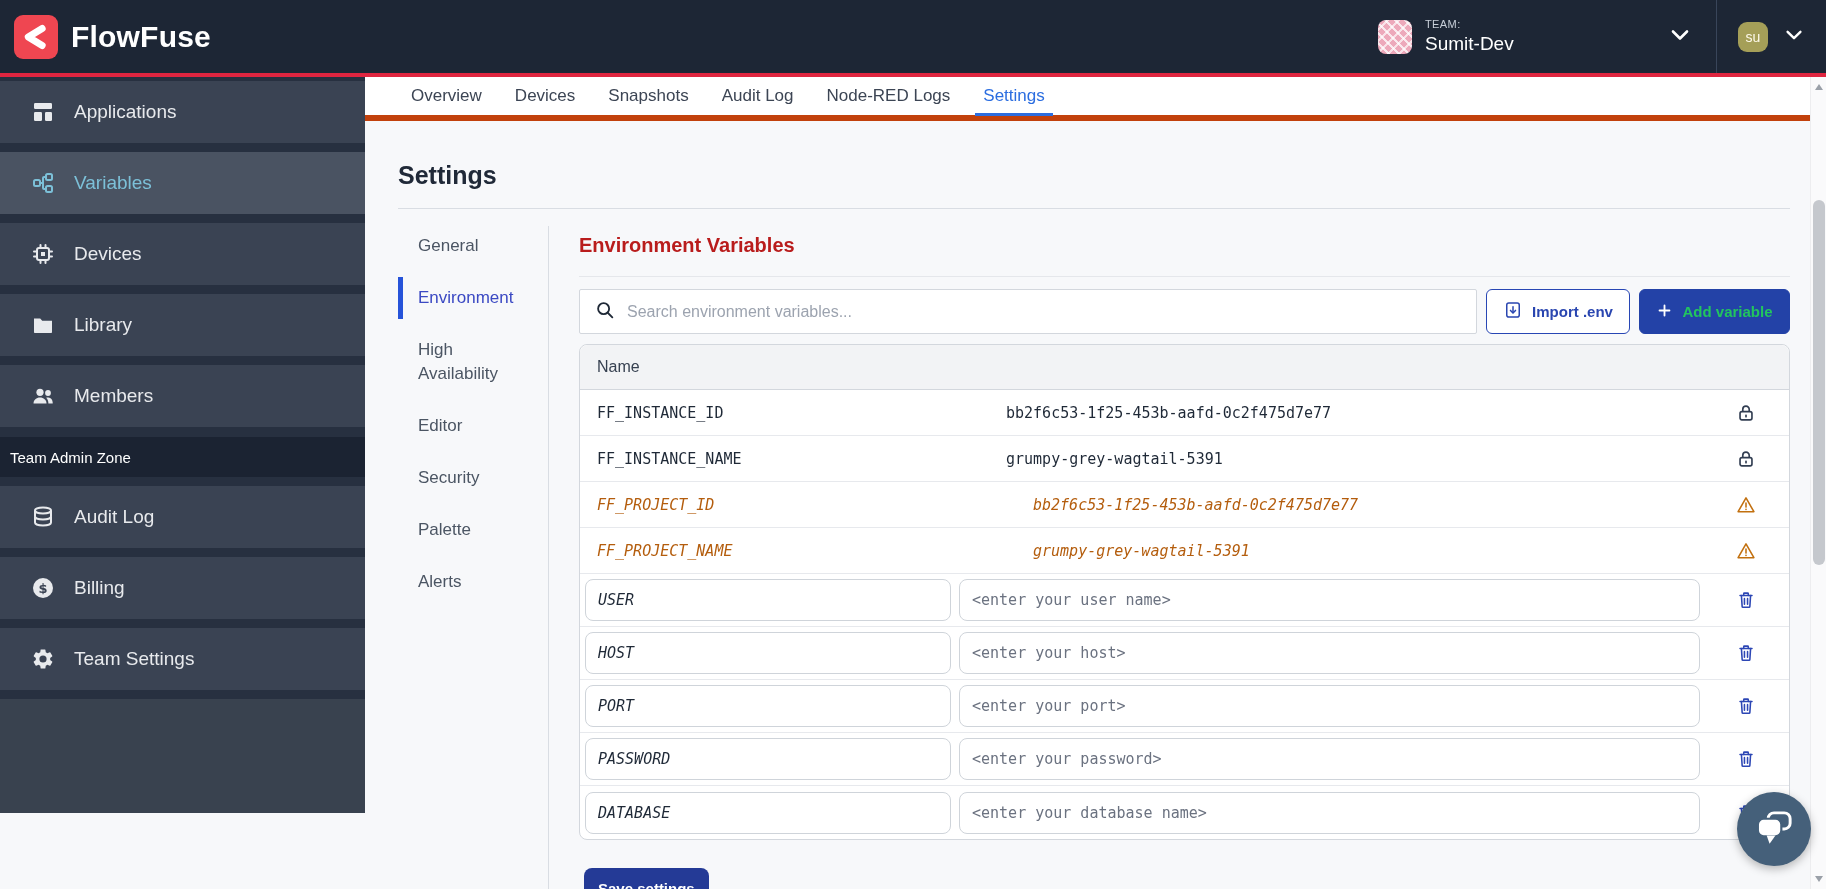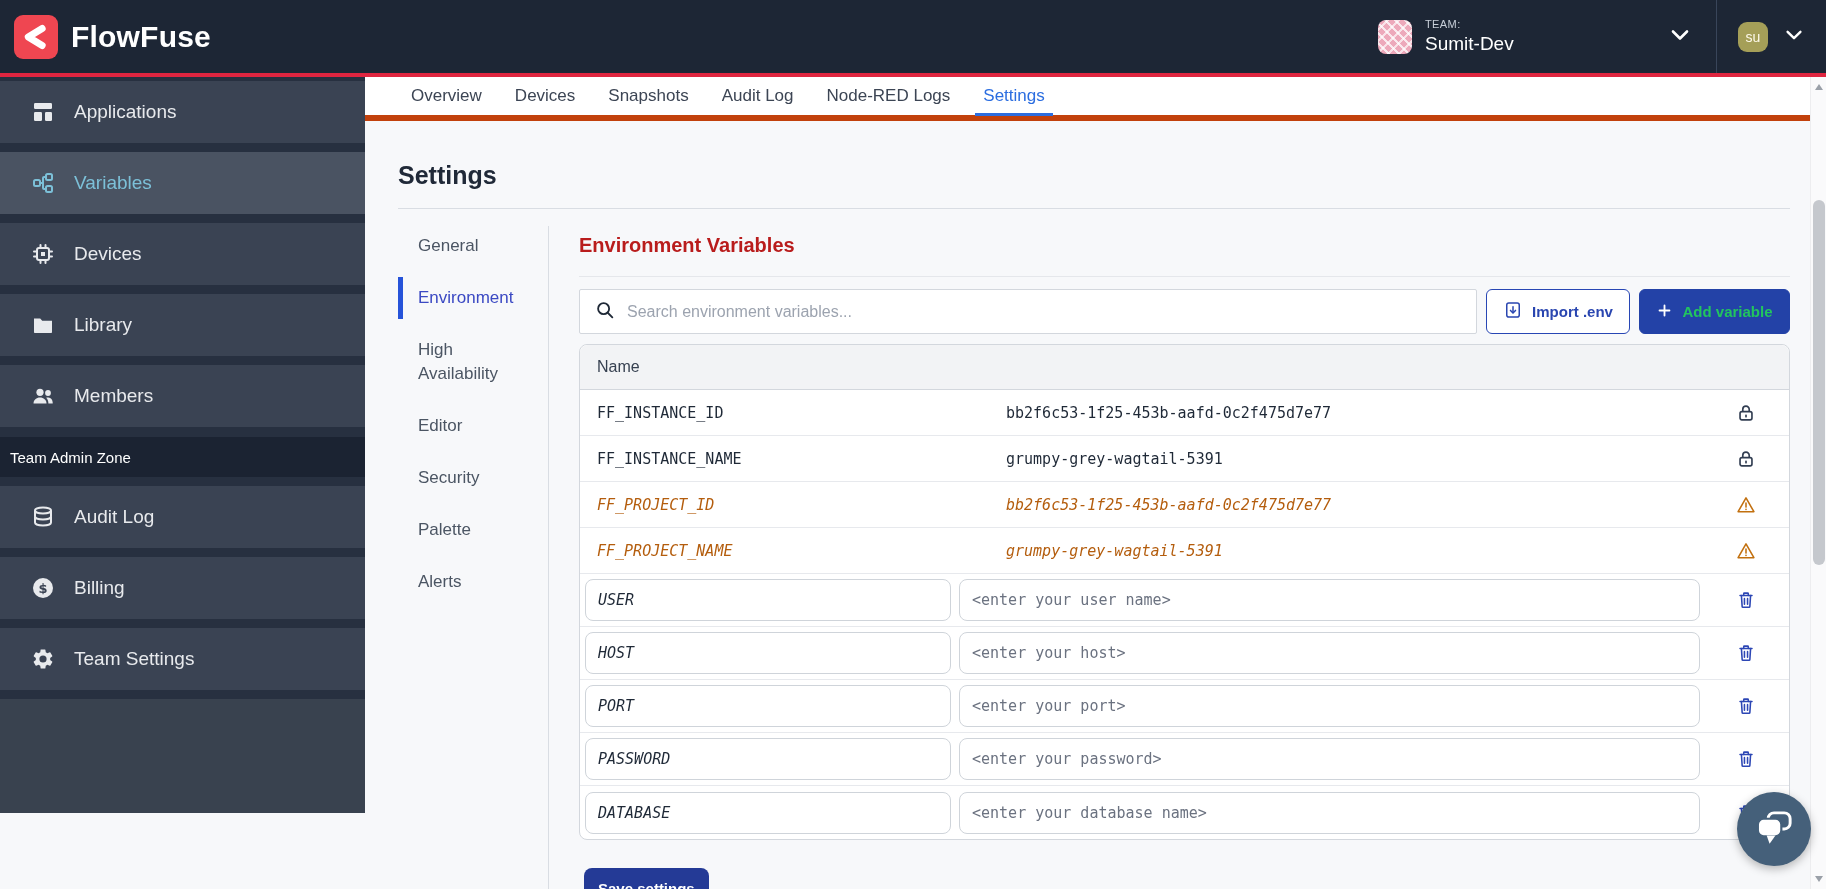--- a/index.html
+++ b/index.html
@@ -79,21 +79,21 @@
   .btn-import { width:144px; background:#fff; border:1.5px solid #2846B4; color:#2A46B0; }
   .btn-add { width:151px; background:#2342A7; border:1px solid #2342A7; color:#22c55e; }
   .env-table { margin-top:10px; border:1px solid #D3D7DD; border-radius:8px; background:#fff; }
   .t-head { display:grid; grid-template-columns:426px 1fr 86px; height:45px; background:#F2F3F5;
             border-bottom:1px solid #D3D7DD; align-items:center; font-size:16px; font-weight:500;
             color:#374151; border-radius:8px 8px 0 0; }
   .cell-name { padding-left:17px; }
   .t-row { display:grid; grid-template-columns:426px 1fr 86px; height:46px; align-items:center;
            border-bottom:1px solid #E7E9ED; font-family:"DejaVu Sans Mono","Liberation Mono",monospace;
            font-size:15px; color:#1F2937; }
-  .t-row.deprecated { color:#B45D0D; font-style:italic; }
+  .t-row.deprecated { color:#B45D0D; font-style:italic;gap:27px; }
   .icon-cell { display:flex; justify-content:center; }
   .t-row.editable { display:flex; height:53px; padding:0 5px; gap:8px; }
   .t-row.editable:last-of-type { border-bottom:none;justify-content:space-between; }
   .t-row.editable input { height:42px; border:1px solid #CFD4DA; border-radius:8px; padding:0 12px;
       font-family:"DejaVu Sans Mono","Liberation Mono",monospace; font-size:15px; color:#1F2937;
       outline:none; background:#fff; }
   .t-row.editable input::placeholder { color:#6B7280; }
   .in-name { width:366px; flex:none;font-style:italic; }
   .in-value { flex:1; min-width:0; }
   .icon-col { width:76px; flex:none; display:flex; justify-content:center; }

